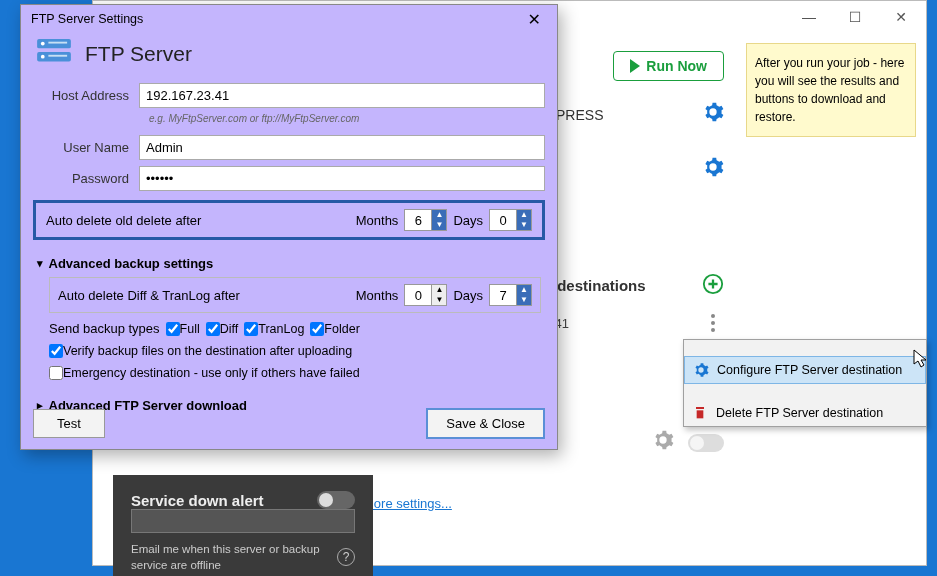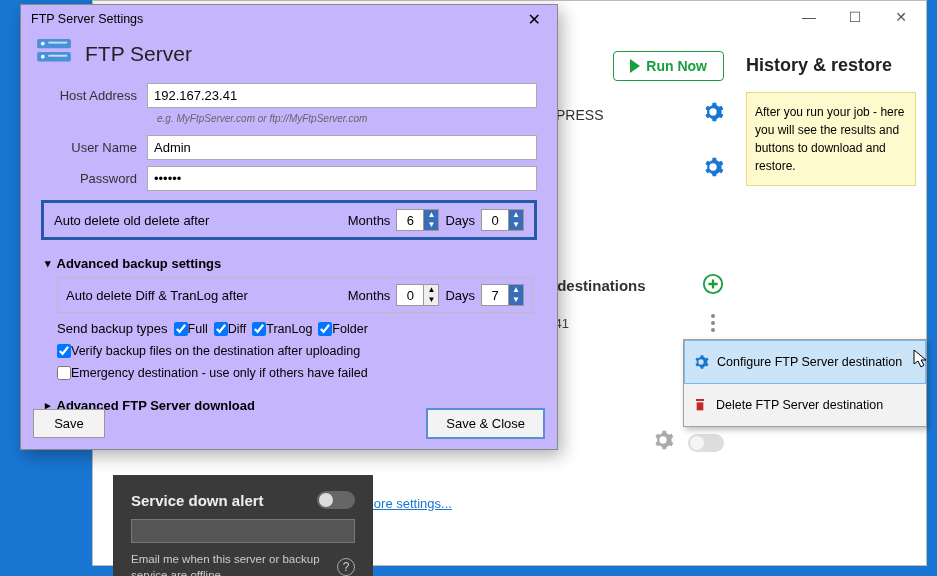--- a/index.html
+++ b/index.html
@@ -26,49 +26,49 @@
 .green-plus svg { width: 22px; height: 22px; }
 .dots { display: flex; flex-direction: column; gap: 3px; align-items: center; justify-content: center; width: 22px; height: 22px; }
 .dots span { width: 4px; height: 4px; background: #888; border-radius: 50%; }
 .toggle { width: 36px; height: 18px; border-radius: 10px; background: #ddd; position: relative; }
 .toggle::after { content: ""; position: absolute; width: 14px; height: 14px; background: #f5f5f5; border-radius: 50%; top: 2px; left: 2px; }
 .sec-title { font-weight: 600; font-size: 15px; color: #333; }
 .more-link { color: #1976d2; text-decoration: underline; font-size: 13px; margin-left: 250px; }
 
 
 .ctx-menu { position: absolute; left: 683px; top: 339px; width: 244px; background: #f2f2f2; border: 1px solid #a0a0a0; box-shadow: 2px 3px 6px rgba(0,0,0,0.25); }
-.ctx-item { display: flex; align-items: center; gap: 8px; padding: 13px 8px; font-size: 12.5px; }
+.ctx-item { display: flex; align-items: center; gap: 8px; padding: 5px 8px; font-size: 12.5px; margin-top: 16px; }
 .ctx-item.sel { background: #cce4f7; border: 1px solid #7eb6e6; }
 .ctx-item svg { width: 16px; height: 16px; }
 
 .cursor { position: absolute; left: 913px; top: 349px; font-size: 16px; }
 
 
 .service-panel { position: absolute; left: 0px; top: 432px; width: 260px; background: #3a3a3a; color: #eee; padding: 16px 18px 18px 18px; }
-.service-panel h4 { font-size: 15px; font-weight: 600; margin-bottom: 10px; display: flex; justify-content: space-between; align-items: center; }
+.service-panel h4 { font-size: 15px; font-weight: 600; margin-bottom: 0; display: flex; justify-content: space-between; align-items: center; }
 .svc-input { width: 100%; height: 24px; border: 1px solid #777; background: #555; margin-bottom: 8px; }
 .svc-note { font-size: 11.5px; color: #ccc; display: flex; align-items: center; gap: 6px; line-height: 1.4; }
 .svc-toggle { width: 38px; height: 18px; border-radius: 10px; background: #666; position: relative; }
 .svc-toggle::after { content: ""; position: absolute; width: 14px; height: 14px; background: #ddd; border-radius: 50%; top: 2px; left: 2px; }
 .help-q { border: 1px solid #aaa; width: 18px; height: 18px; border-radius: 50%; display: flex; align-items: center; justify-content: center; font-size: 12px; flex-shrink: 0; }
 
 
 .wm { position: absolute; left: 420px; top: 240px; opacity: 0.13; text-align: center; pointer-events: none; }
 .wm-logo { width: 110px; height: 80px; margin: 0 auto 10px; position: relative; }
 .wm-text1 { font-size: 32px; letter-spacing: 4px; font-weight: 500; color: #222; }
 .wm-text2 { font-size: 14px; letter-spacing: 2px; color: #555; }
 
 
 .dialog { position: absolute; left: 4px; top: 4px; width: 538px; height: 446px; background: #c4b5fd; border: 1px solid #888; box-shadow: 4px 6px 16px rgba(0,0,0,0.3); margin-left: 16px; }
 .dlg-title { height: 28px; display: flex; align-items: center; justify-content: space-between; padding: 0 8px 0 10px; font-size: 12.5px; }
 .dlg-close { font-size: 16px; padding: 0 8px; }
 .dlg-header { display: flex; align-items: center; gap: 12px; padding: 4px 14px 10px 14px; }
 .ftp-icon svg { width: 38px; height: 30px; }
 .dlg-header h2 { font-size: 21px; font-weight: 400; color: #222; }
-.dlg-body { padding: 0 20px; }
+.dlg-body { padding: 0 12px; }
 .form-row { display: flex; align-items: center; padding: 3px 0; }
 .form-row label { width: 106px; text-align: right; padding-right: 10px; font-size: 13px; color: #333; }
 .form-row input[type=text], .form-row input[type=password] { flex: 1; height: 25px; border: 1px solid #aaa; padding: 0 6px; font-size: 13px; }
 .hint { font-size: 10px; color: #666; padding: 2px 0 8px 116px; font-style: italic; }
 
 .auto-del-box { border: 3px solid #2659a6; padding: 6px 10px; margin: 6px 0 10px 0; display: flex; align-items: center; gap: 6px; font-size: 13px; }
 .spinner { display: flex; border: 1px solid #999; }
 .spinner input { width: 26px; height: 20px; border: none; text-align: center; font-size: 13px; }
 .spin-btns { display: flex; flex-direction: column; border-left: 1px solid #999; }
 .spin-btns span { width: 14px; height: 10px; display: flex; align-items: center; justify-content: center; font-size: 8px; line-height: 1; background: #eee; }
@@ -161,21 +161,20 @@
           <div class="svc-toggle"></div>
         </h4>
         <div class="svc-input"></div>
         <div class="svc-note">
           <span>Email me when this server or backup service are offline</span>
           <div class="help-q">?</div>
         </div>
       </div>
     </div>
     <div class="main-right">
-      <div class="history-h">History &amp; restore</div>
       <div class="history-note">After you run your job - here you will see the results and buttons to download and restore.</div>
     </div>
   </div>
 </div>
 
 <div class="wm">
   <div class="wm-logo">
     <svg viewBox="0 0 100 80">
         <rect x="12" y="20" width="60" height="50" rx="6" fill="none" stroke="#333" stroke-width="3"></rect>
         <rect x="26" y="6" width="32" height="20" rx="10" fill="none" stroke="#333" stroke-width="3"></rect>
@@ -318,18 +317,18 @@
       </div>
     </div>
 
     <div class="collapsible" style="margin-top:4px">
       <span class="arrow">▸</span>
       <span>Advanced FTP Server download</span>
     </div>
   </div>
 
   <div class="dlg-footer">
-    <button class="btn">Save</button>
+    <button class="btn">Test</button>
     <div class="footer-right">
       <button class="btn primary">Save &amp; Close</button>
     </div>
   </div>
 </div>
 
 </body></html>

